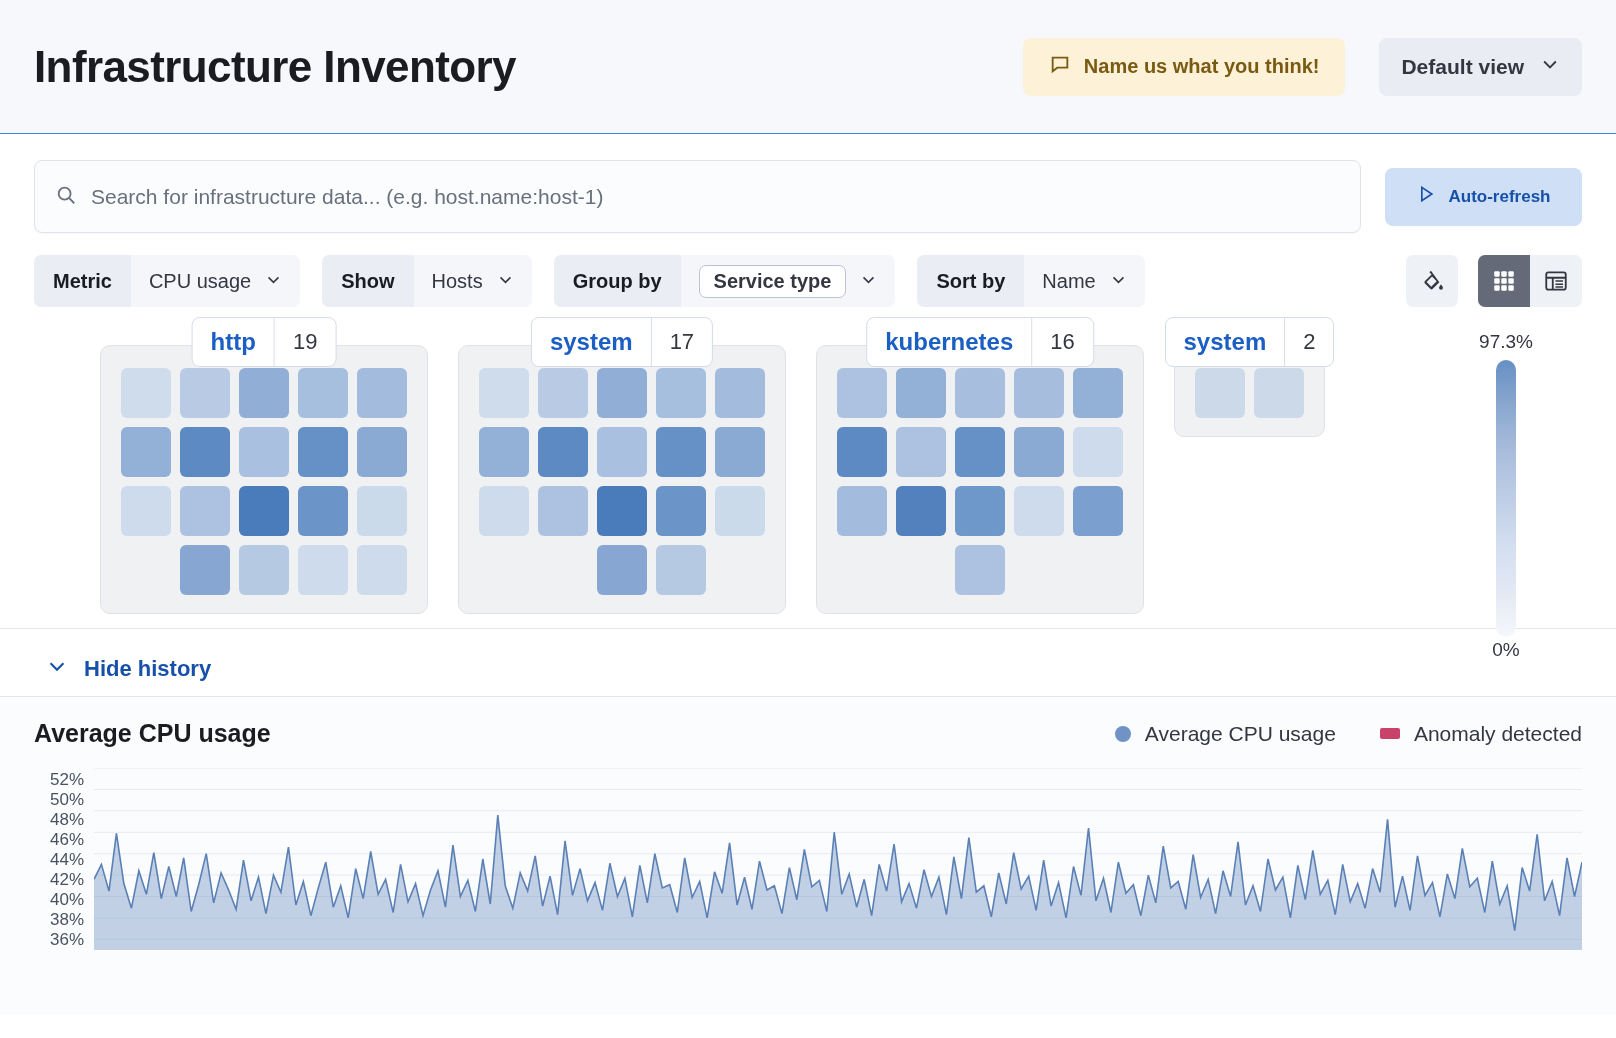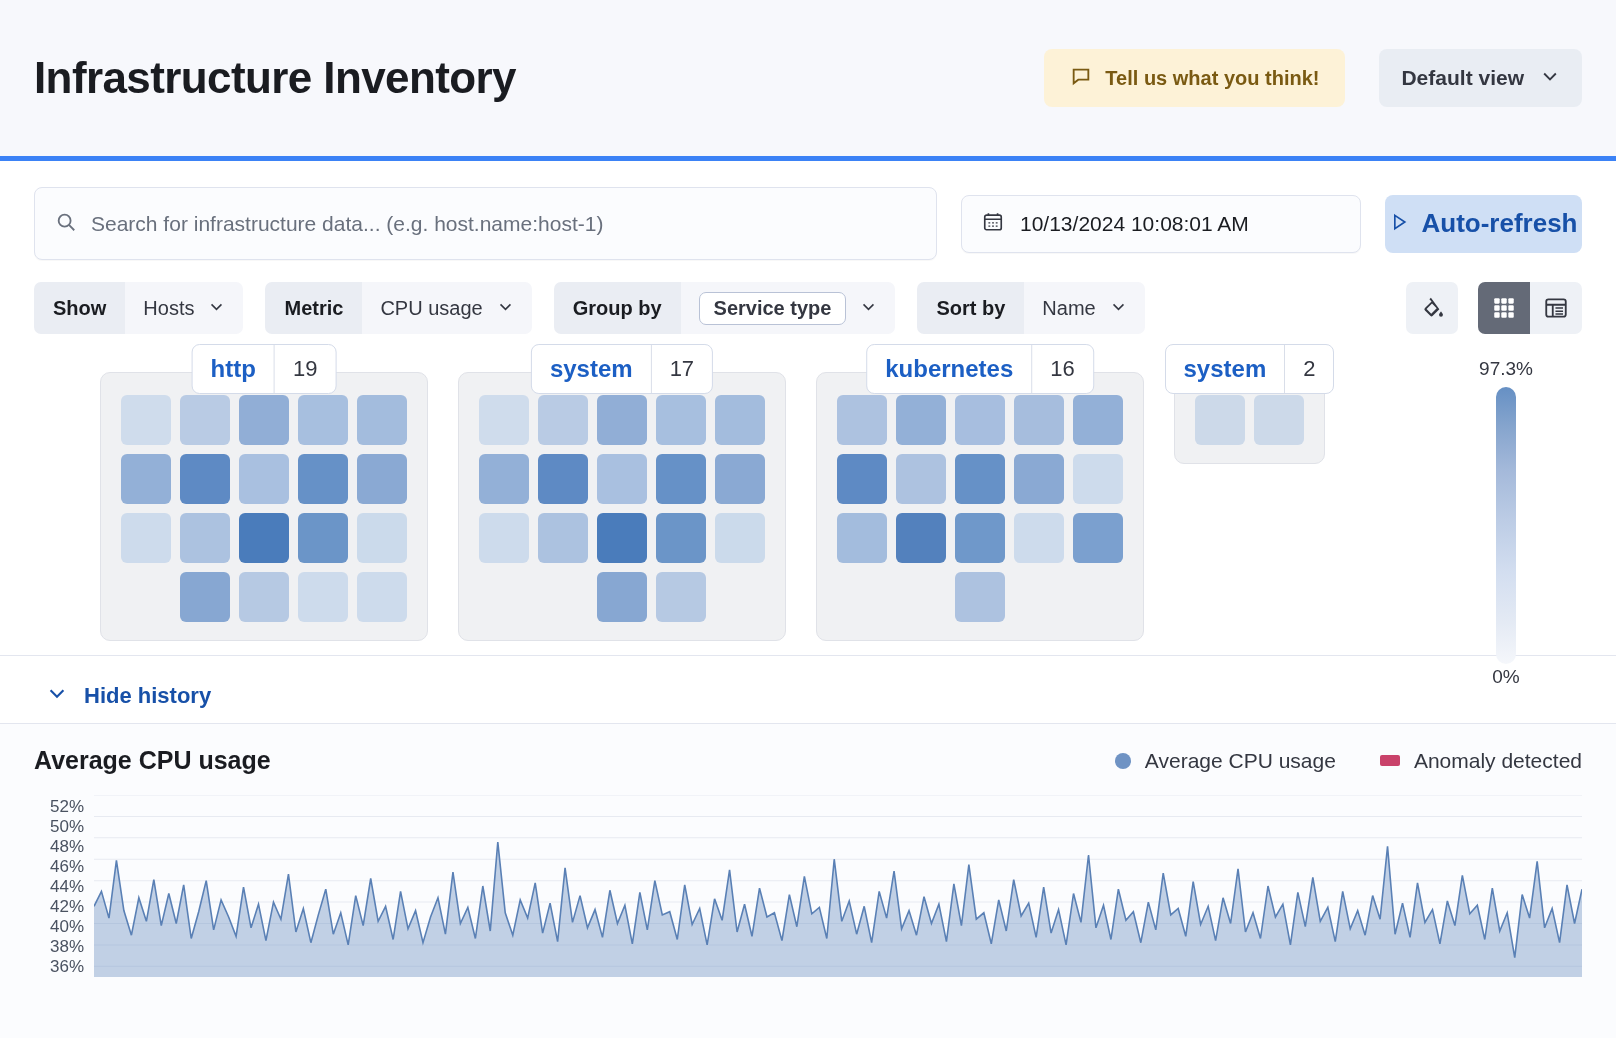--- a/index.html
+++ b/index.html
@@ -5,23 +5,23 @@
   * { box-sizing: border-box; margin: 0; padding: 0; }
   html, body {
     width: 1616px; height: 1038px;
     font-family: "Liberation Sans", sans-serif;
     background: #ffffff;
     color: #343741;
     overflow: hidden;
   }
   
   .page-header {
-    height: 161px;
+    height: 134px;
     background: #f7f8fc;
-    border-bottom: 5px solid #3b82f6;
+    border-bottom: 1px solid #3b82f6;
     display: flex;
     align-items: center;
     padding: 0 34px;
   }
   .page-title {
     font-size: 44px;
     font-weight: bold;
     letter-spacing: -0.6px;
     color: #1a1c21;
     flex: 1;
@@ -80,21 +80,21 @@
     display: flex; align-items: center; gap: 16px;
     padding: 0 20px;
     box-shadow: 0 1px 1px rgba(0,0,0,0.03);
   }
   .date-text { font-size: 21px; color: #1a1c21; }
   .refresh-btn {
     width: 197px; height: 58px;
     background: #cfdff5; color: #1750a8;
     border: none; border-radius: 8px;
     display: flex; align-items: center; justify-content: center; gap: 12px;
-    font-size: 26px; font-weight: bold; font-family: inherit;
+    font-size: 17px; font-weight: bold; font-family: inherit;
     cursor: pointer;
   }
   .filter-row {
     display: flex; align-items: center;
     margin-top: 22px;
     position: relative;
     height: 52px;
   }
   .filter-group {
     display: flex; align-items: stretch;
@@ -251,21 +251,21 @@
 
 <div class="page-header">
   <div class="page-title">Infrastructure Inventory</div>
 
   <button class="feedback-btn">
     <span>
       <svg width="22" height="22" viewBox="0 0 24 24" fill="none" stroke="#7a5a12" stroke-width="2">
         <path d="M4 5h16v11H9l-5 4V5z"></path>
       </svg>
     </span>
-    <span>Tell us what you think!</span>
+    <span>Name us what you think!</span>
   </button>
 
   <button class="default-view-btn">
     <span>Default view</span>
     <span>
       <svg width="20" height="20" viewBox="0 0 24 24" fill="none" stroke="#343741" stroke-width="2.2">
         <path d="M5 9l7 7 7-7"></path>
       </svg>
     </span>
   </button>
@@ -277,59 +277,49 @@
     <div class="search-box">
       <span>
         <svg width="22" height="22" viewBox="0 0 24 24" fill="none" stroke="#69707d" stroke-width="2">
           <circle cx="10.5" cy="10.5" r="6.5"></circle>
             <path d="M15.5 15.5L21 21"></path>
         </svg>
       </span>
       <input class="search-input" type="text" placeholder="Search for infrastructure data... (e.g. host.name:host-1)" style="">
     </div>
 
-    <div class="date-box">
-      <span>
-        <svg width="22" height="22" viewBox="0 0 24 24" fill="none" stroke="#343741" stroke-width="1.8">
-          <rect x="3" y="4.5" width="18" height="16" rx="2"></rect>
-          <path d="M3 9h18M7 2.5v3M17 2.5v3"></path>
-          <path d="M7 13h2M11 13h2M15 13h2M7 16.5h2M11 16.5h2M15 16.5h2" stroke-width="1.4"></path>
-        </svg>
-      </span>
-      <span class="date-text">10/13/2024 10:08:01 AM</span>
-    </div>
 
     <button class="refresh-btn">
       <span>
         <svg width="20" height="20" viewBox="0 0 24 24" fill="none" stroke="#1750a8" stroke-width="2">
           <path d="M7 4l12 8-12 8V4z"></path>
         </svg>
       </span>
       <span>Auto-refresh</span>
     </button>
   </div>
 
   <div class="filter-row">
 
     <div class="filter-group">
-      <div class="filter-label">Show</div>
+      <div class="filter-label">Metric</div>
       <div class="filter-value">
-        <span>Hosts</span>
+        <span>CPU usage</span>
         <span>
           <svg width="17" height="17" viewBox="0 0 24 24" fill="none" stroke="#343741" stroke-width="2.2">
               <path d="M5 9l7 7 7-7"></path>
             </svg>
         </span>
       </div>
     </div>
 
     <div class="filter-group">
-      <div class="filter-label">Metric</div>
+      <div class="filter-label">Show</div>
       <div class="filter-value">
-        <span>CPU usage</span>
+        <span>Hosts</span>
         <span>
           <svg width="17" height="17" viewBox="0 0 24 24" fill="none" stroke="#343741" stroke-width="2.2">
               <path d="M5 9l7 7 7-7"></path>
             </svg>
         </span>
       </div>
     </div>
 
     <div class="filter-group">
       <div class="filter-label">Group by</div>

